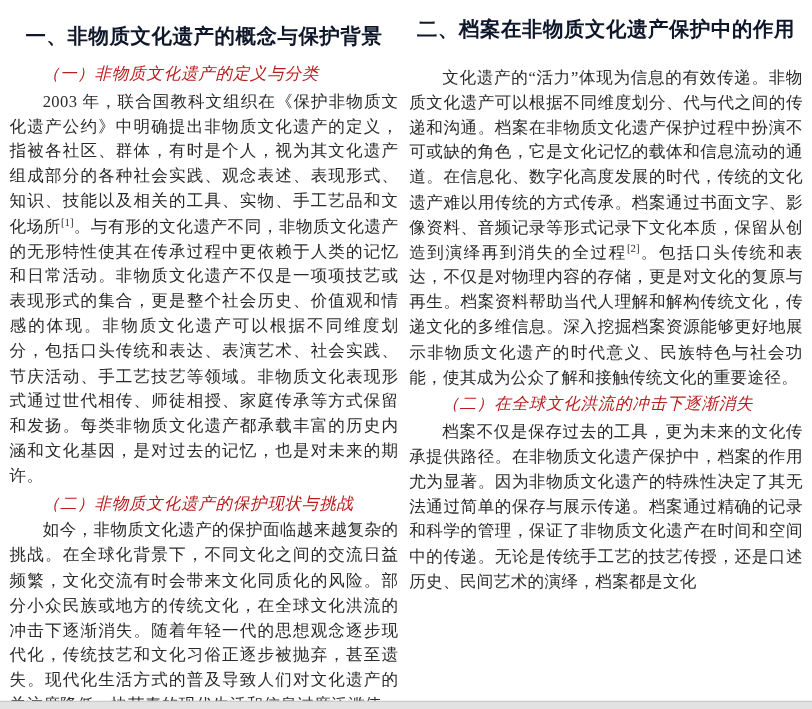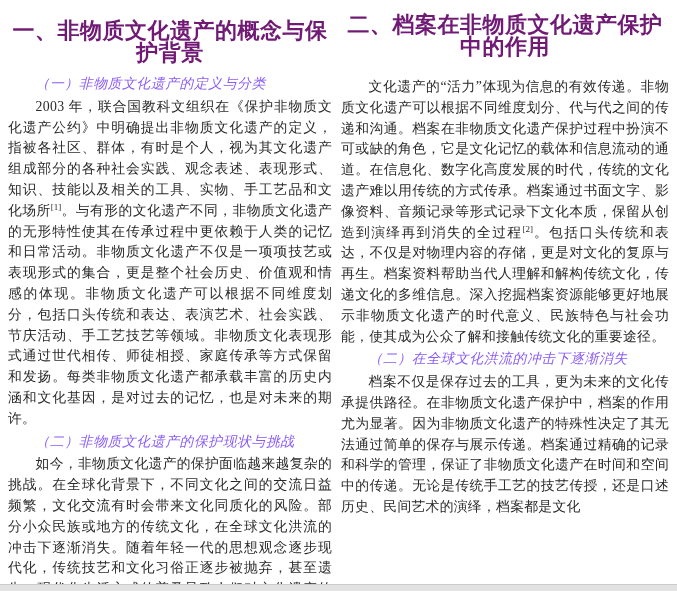--- a/index.html
+++ b/index.html
@@ -29,37 +29,37 @@
     letter-spacing: 0.3px;
     text-align: justify;
     text-align-last: left;
     word-break: break-all;
   }
   .indent { text-indent: 2em; }
 
   .sec-heading {
     font-family: "Liberation Sans", "DejaVu Sans", sans-serif;
     font-weight: bold;
-    font-size: 22px;
+    font-size: 17px;
     line-height: 22px;
     letter-spacing: 0.5px;
-    color: #701a75;
+    color: #0f172a;
     text-align: center;
     margin: 12px 0 10px 0;
   }
   .col-right .sec-heading { margin: 6px 0 19px 0; }
 
   .sub-heading {
     margin: 2px 0 2px 0;
     font-size: 13.8px;
     line-height: 20.8px;
     letter-spacing: 0.6px;
     text-indent: 2em;
     font-style: italic; 
-    color: #8b5cf6;
+    color: #b91c1c;
     font-family: Liberation Serif, serif;
   }
 
   .ref-sup {
     font-size: 9px;
     line-height: 0;
     letter-spacing: 0;
     position: relative;
     top: -5px;
     font-style: normal;

